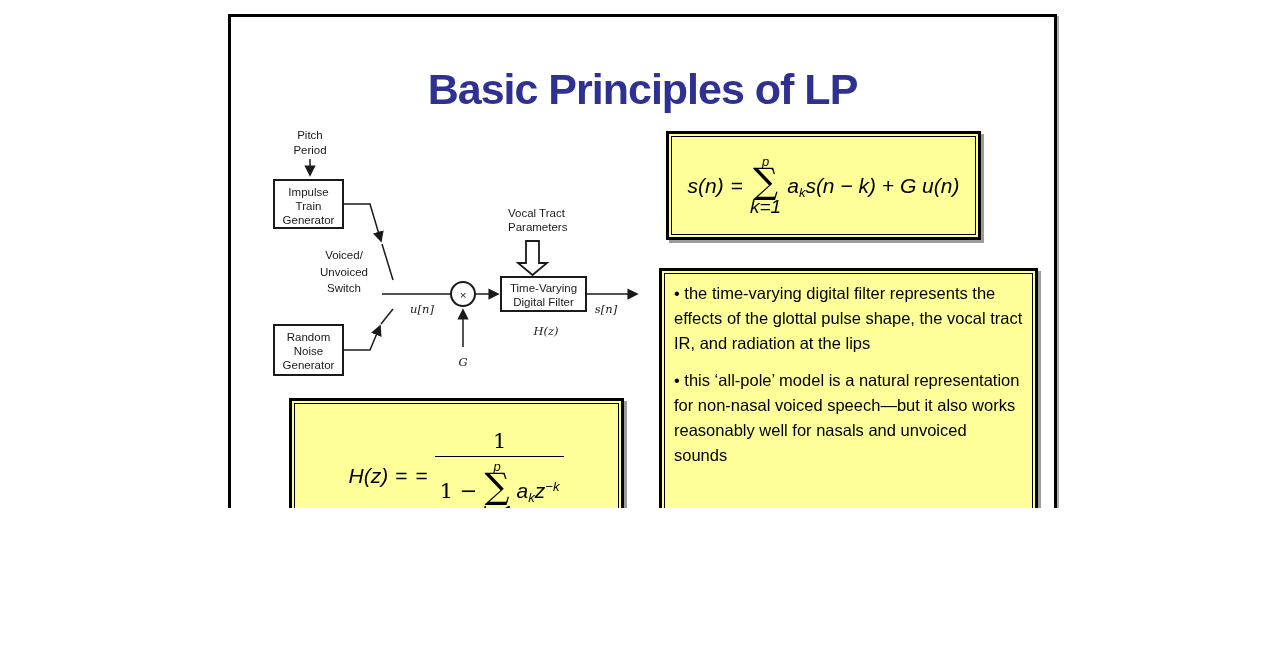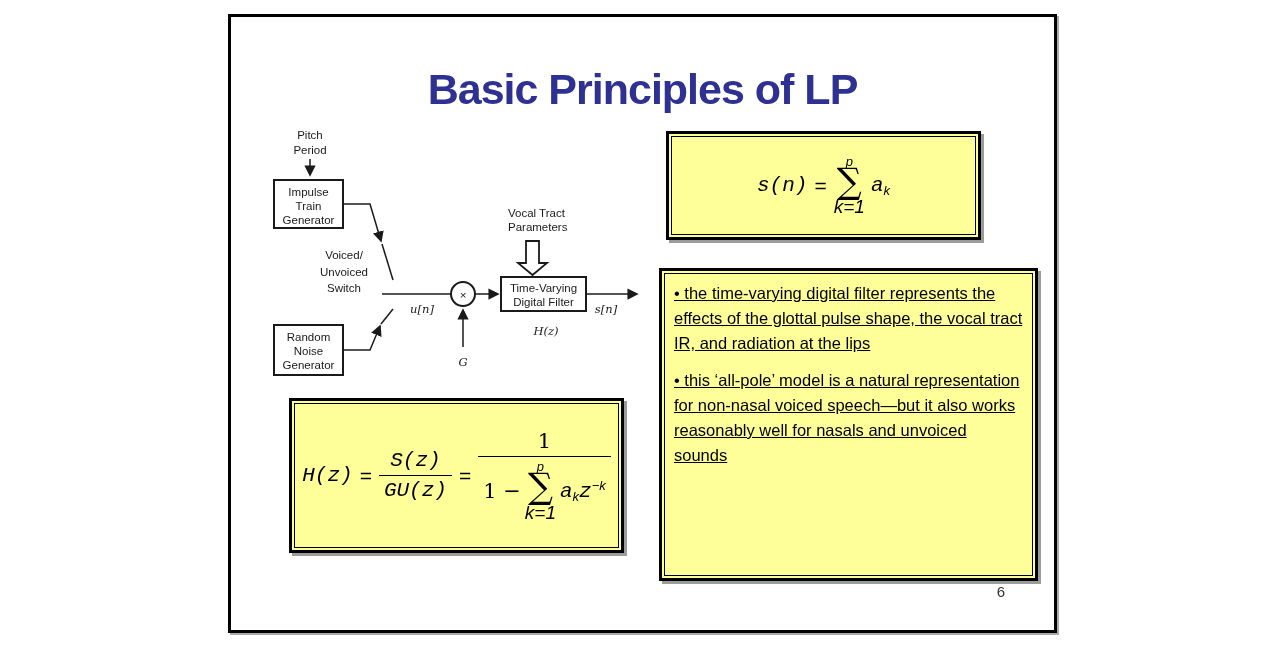--- a/index.html
+++ b/index.html
@@ -1,17 +1,17 @@
 <!DOCTYPE html>
 <html><head>
 <meta charset="utf-8">
 <style>
   html,body { margin:0; padding:0; background:#ffffff; }
   .stage {
-    position:relative; width:1286px; height:648px; background:#ffffff;
+    position:relative; width:1286px; height:508px; background:#ffffff;
     font-family:"Liberation Sans", sans-serif; color:#000; overflow:hidden;
   }
   .slide {
     position:absolute; left:228px; top:14px; width:829px; height:619px;
     box-sizing:border-box; border:3px solid #000; background:#ffffff;
     box-shadow:2px 2px 0 #aaaaaa;
   }
   .slide-title {
     position:absolute; left:0; top:48px; width:100%; margin:0;
     text-align:center; font-size:43px; font-weight:bold; letter-spacing:-1px;
@@ -24,27 +24,27 @@
     box-shadow:3px 3px 0 #9c9c9c;
   }
   .ybox-inner {
     box-sizing:border-box; width:100%; height:100%;
     border:1px solid #000; background:#FFFF99;
   }
   .eqbox .ybox-inner { display:flex; align-items:center; justify-content:center; }
   .eq1 { left:435px; top:114px; width:315px; height:109px; }
   .eq2 { left:58px;  top:381px; width:335px; height:155px; }
   .notes { left:428px; top:251px; width:379px; height:313px; }
-  .notes .ybox-inner { padding:7px 9px;text-decoration:underline; }
+  .notes .ybox-inner { padding:7px 9px; }
   .notes p { margin:0 0 12px 0; font-size:16.5px; line-height:25px; color:#000; }
   .notes p:last-child { margin-bottom:0; }
 
   
   .eq { display:flex; align-items:center; justify-content:center; gap:6px; font-size:21px; color:#000; white-space:nowrap; }
-  .var { font-family:Liberation Mono, monospace; font-style:italic; }
+  .var { font-family:Liberation Sans, sans-serif; font-style:italic;text-align:right; }
   .serif { font-family:"DejaVu Serif", serif; font-style:normal; }
   .rel { font-family:"Liberation Sans", sans-serif; padding:0 1px; }
   .sumstack { display:inline-flex; flex-direction:column; align-items:center; line-height:1; }
   .sumtop { font-size:13px; font-style:italic; margin-bottom:-1px; }
   .sumsign { font-family:"DejaVu Serif", serif; font-size:35px; line-height:0.85; }
   .sumbot { font-size:19px; font-style:italic; margin-top:1px; }
   .tgroup { display:inline-flex; align-items:baseline; }
   .tgroup sub { font-size:13px; font-style:italic; position:relative; top:4px; }
   .tgroup sup { font-size:13px; font-style:italic; position:relative; top:-7px; }
   .frac { display:inline-flex; flex-direction:column; align-items:stretch; text-align:center; }
@@ -129,41 +129,38 @@
           <span class="var">s(n)</span>
           <span class="rel">=</span>
           <span class="sumstack">
             <span class="sumtop">p</span>
             <span class="sumsign">∑</span>
             <span class="sumbot">k=1</span>
           </span>
           <span class="tgroup">
             <span class="var">a</span>
               <sub>k</sub>
+            <span class="var">s(n − k) + G u(n)</span>
           </span>
         </div>
       </div>
     </div>
 
     <div class="ybox notes">
       <div class="ybox-inner">
         <p>• the time-varying digital filter represents the effects of the glottal pulse shape, the vocal tract IR, and radiation at the lips</p>
         <p>• this ‘all-pole’ model is a natural representation for non-nasal voiced speech—but it also works reasonably well for nasals and unvoiced sounds</p>
       </div>
     </div>
 
     <div class="ybox eqbox eq2">
       <div class="ybox-inner">
         <div class="eq">
           <span class="var">H(z)</span>
           <span class="rel">=</span>
-          <span class="frac">
-            <span class="num var">S(z)</span>
-            <span class="den var">GU(z)</span>
-          </span>
           <span class="rel">=</span>
           <span class="frac">
             <span class="num serif">1</span>
             <span class="den">
               <span class="denrow">
                 <span class="serif">1 −</span>
                 <span class="sumstack">
                   <span class="sumtop">p</span>
                   <span class="sumsign">∑</span>
                   <span class="sumbot">k=1</span>

